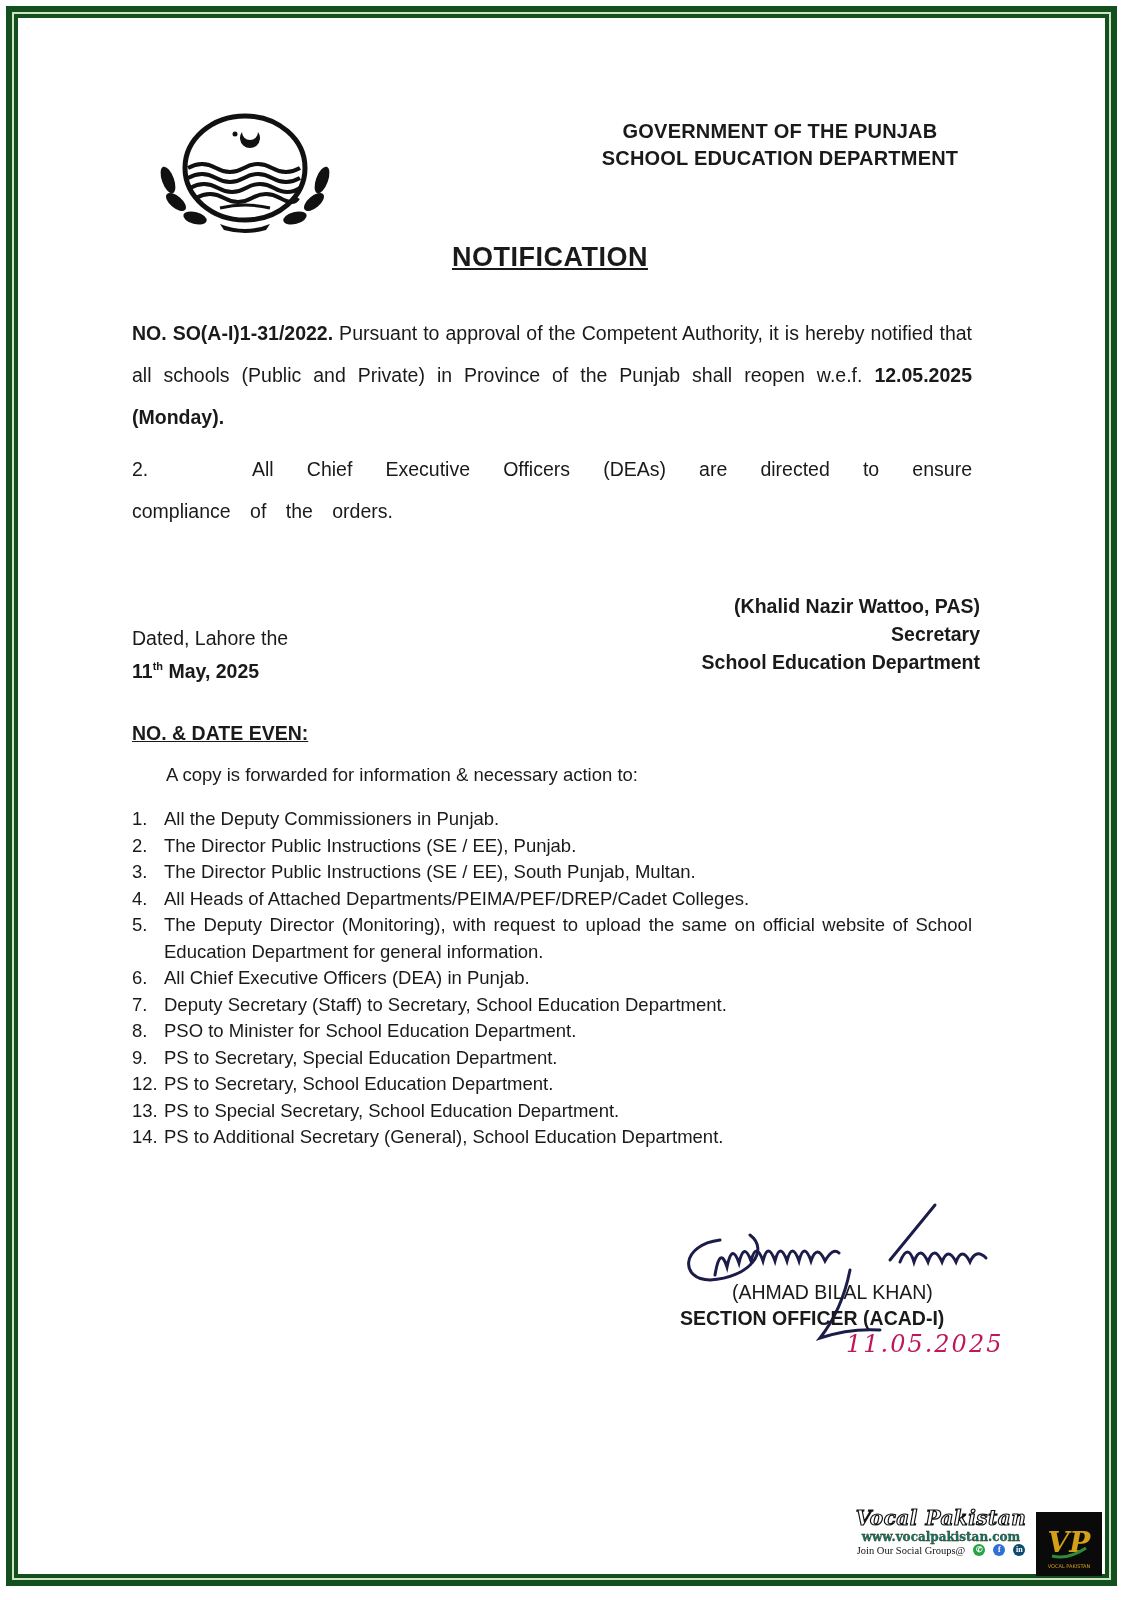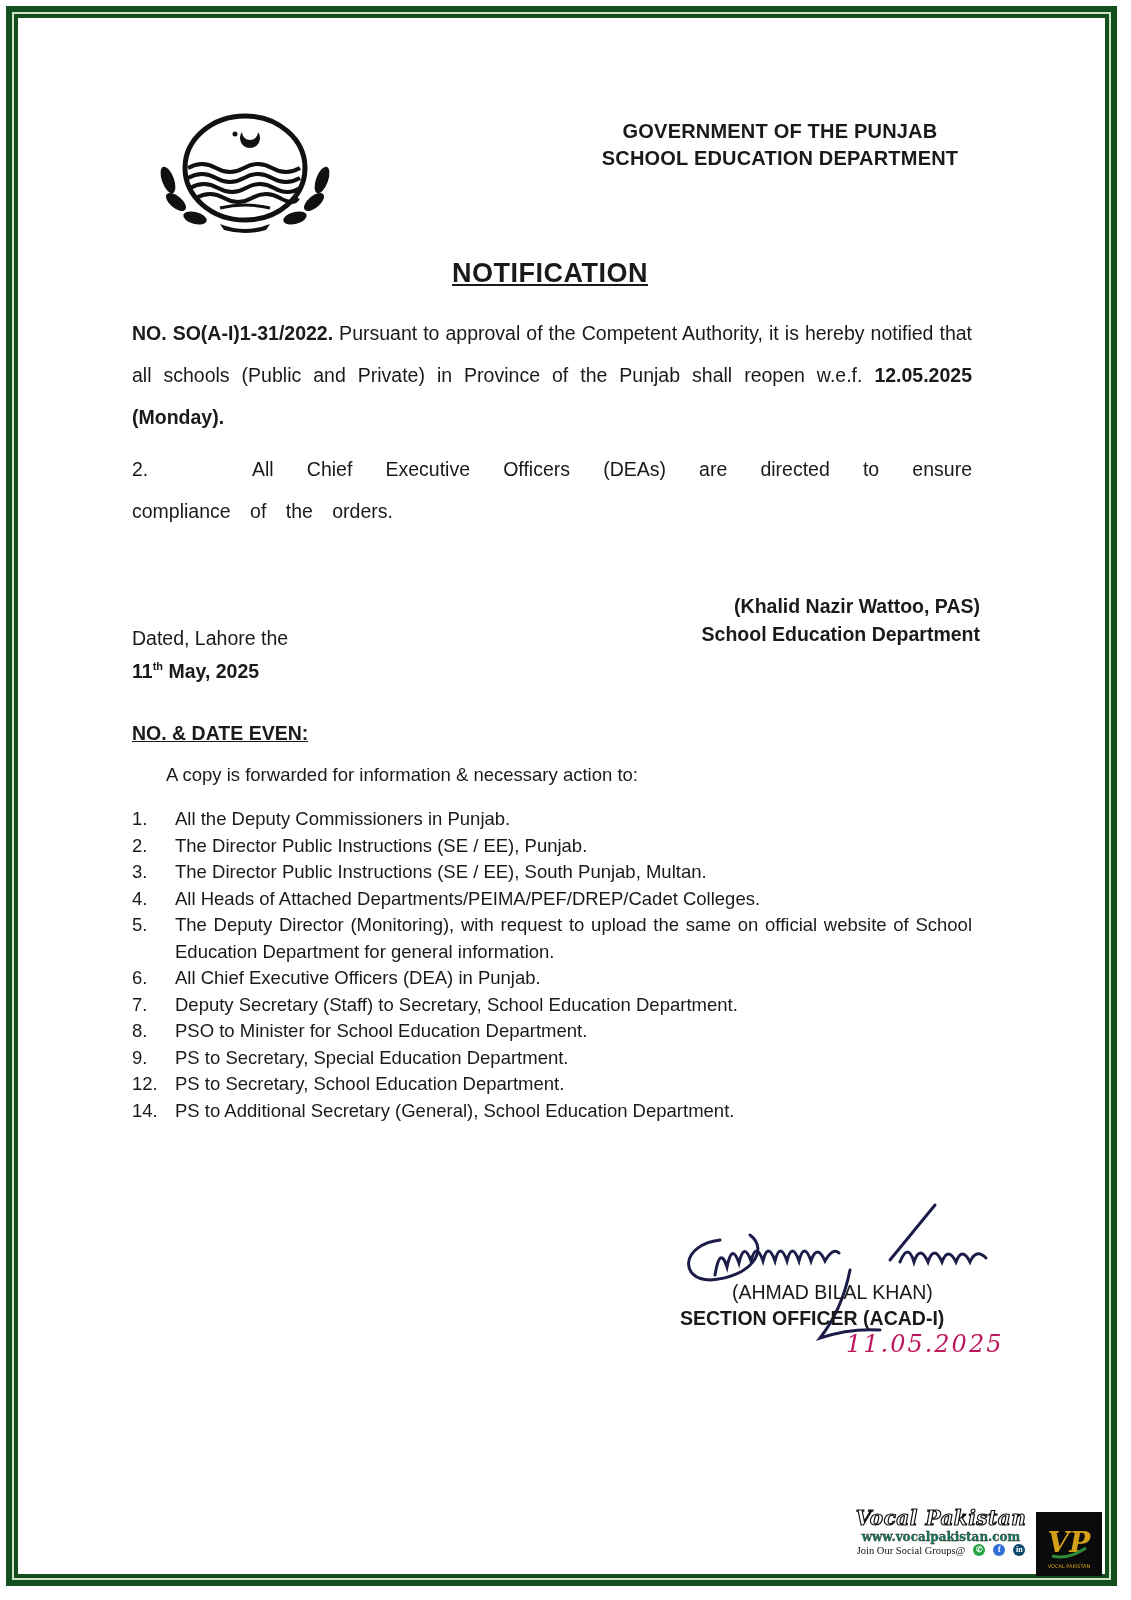--- a/index.html
+++ b/index.html
@@ -3,34 +3,34 @@
 <meta charset="utf-8">
 <style>
   html, body { margin: 0; padding: 0; background: #ffffff; }
   body { width: 1131px; height: 1600px; position: relative; overflow: hidden; font-family: "Liberation Sans", sans-serif; color: #1a1a1a; }
   .frame-outer { position: absolute; left: 6px; top: 6px; width: 1111px; height: 1580px; border: 7px solid #14501e; box-sizing: border-box; }
   .frame-inner { position: absolute; left: 14px; top: 14px; width: 1095px; height: 1564px; border: 4px solid #14501e; box-sizing: border-box; }
   .frame-gap { position: absolute; left: 12px; top: 12px; width: 1099px; height: 1568px; border: 2px solid #cfe3c7; box-sizing: border-box; }
   .abs { position: absolute; }
   .logo { left: 150px; top: 110px; width: 190px; height: 125px; }
   .gov { left: 570px; top: 118px; width: 420px; text-align: center; font-weight: bold; font-size: 20px; line-height: 27px; letter-spacing: 0.2px; }
-  .title { left: 0; width: 1100px; top: 258px; text-align: center; font-weight: bold; font-size: 27px; text-decoration: underline; letter-spacing: 0.5px; }
+  .title { left: 0; width: 1100px; top: 242px; text-align: center; font-weight: bold; font-size: 27px; text-decoration: underline; letter-spacing: 0.5px; }
   .para { left: 132px; width: 840px; font-size: 19.5px; line-height: 42px; text-align: justify; }
   .para b { font-weight: bold; }
   .p1 { top: 312px; }
   .p2 { top: 448px; }
   .sig-block { left: 600px; top: 592px; width: 380px; text-align: right; font-weight: bold; font-size: 19.5px; line-height: 28px; }
   .dated { left: 132px; top: 624px; font-size: 19.5px; line-height: 28px; }
   .dated .d2 { font-weight: bold; }
   .even { left: 132px; top: 722px; font-size: 19.5px; font-weight: bold; text-decoration: underline; }
   .copy { left: 166px; top: 764px; font-size: 18.5px; }
   .list { left: 132px; top: 806px; width: 840px; margin: 0; padding: 0; list-style: none; font-size: 18.5px; line-height: 26.5px; }
   .list li { display: flex; }
   .list .num { width: 32px; flex: none; }
-  .list .txt { flex: 1; text-align: justify; margin-left: 11px; }
+  .list .txt { flex: 1; text-align: justify; }
   .so { left: 660px; top: 1200px; width: 380px; height: 180px; }
   .so-name { left: 732px; top: 1281px; font-size: 19.5px; }
   .so-title { left: 680px; top: 1307px; font-size: 19.5px; font-weight: bold; }
   .so-date { left: 846px; top: 1330px; font-size: 24px; font-style: italic; color: #be185d; letter-spacing: 2px; font-family: "DejaVu Serif", serif; }
   .wm { left: 846px; top: 1506px; width: 190px; text-align: center; }
   .wm-title { font-family: "DejaVu Serif", serif; font-style: italic; font-weight: bold; font-size: 20px; color: #ffffff; -webkit-text-stroke: 1.2px #111; letter-spacing: 0.5px; }
   .wm-url { font-family: "DejaVu Serif", serif; font-weight: bold; font-size: 12px; color: #0f766e; -webkit-text-stroke: 0.3px #3a2a00; }
   .wm-join { font-family: "Liberation Serif", serif; font-size: 10.5px; color: #111; display: flex; align-items: center; justify-content: center; gap: 8px; }
   .soc { display: inline-block; width: 12px; height: 12px; border-radius: 50%; color: #fff; font-size: 8px; line-height: 12px; text-align: center; font-weight: bold; }
   .vp-box { left: 1036px; top: 1512px; width: 66px; height: 64px; background: #0a0a0a; }
@@ -74,20 +74,21 @@
 <div class="abs para p1">
   <b>NO. SO(A-I)1-31/2022.</b><span> Pursuant to approval of the Competent Authority, it is hereby notified that all schools (Public and Private) in Province of the Punjab shall reopen w.e.f. </span><b>12.05.2025 (Monday).</b>
 </div>
 
 <div class="abs para p2">
   <span style="display:inline-block;width:120px;">2.</span><span style="word-spacing:14px;margin-top:32px;">All Chief Executive Officers (DEAs) are directed to ensure compliance of the orders.</span>
 </div>
 
 <div class="abs sig-block">
   <div>(Khalid Nazir Wattoo, PAS)</div>
+  <div>Secretary</div>
   <div>School Education Department</div>
 </div>
 
 <div class="abs dated">
   <div>Dated, Lahore the</div>
   <div class="d2"><span>11</span><sup style="font-size:11px">th</sup><span> May, 2025</span></div>
 </div>
 
 <div class="abs even">NO. &amp; DATE EVEN:</div>
 <div class="abs copy">A copy is forwarded for information &amp; necessary action to:</div>
@@ -127,20 +128,24 @@
     </li>
   <li>
       <span class="num">9.</span>
       <span class="txt">PS to Secretary, Special Education Department.</span>
     </li>
   <li>
       <span class="num">12.</span>
       <span class="txt">PS to Secretary, School Education Department.</span>
     </li>
   <li>
+      <span class="num">13.</span>
+      <span class="txt">PS to Special Secretary, School Education Department.</span>
+    </li>
+  <li>
       <span class="num">14.</span>
       <span class="txt">PS to Additional Secretary (General), School Education Department.</span>
     </li>
 </ol>
 
 <svg class="abs so" viewBox="0 0 380 180">
   <g fill="none" stroke="#1c1c4a" stroke-width="3" stroke-linecap="round">
     <path d="M60 40 C20 45 20 80 50 80 C90 78 110 50 90 35"></path>
     <path d="M55 75 q5 -30 12 -8 q5 -25 12 -4 q5 -22 12 -2 q5 -20 12 0 q5 -20 12 0 q5 -20 12 0 q5 -20 12 0 q5 -20 12 0 q6 -18 14 0 q8 -14 14 -8"></path>
     <path d="M230 60 L275 5"></path>

